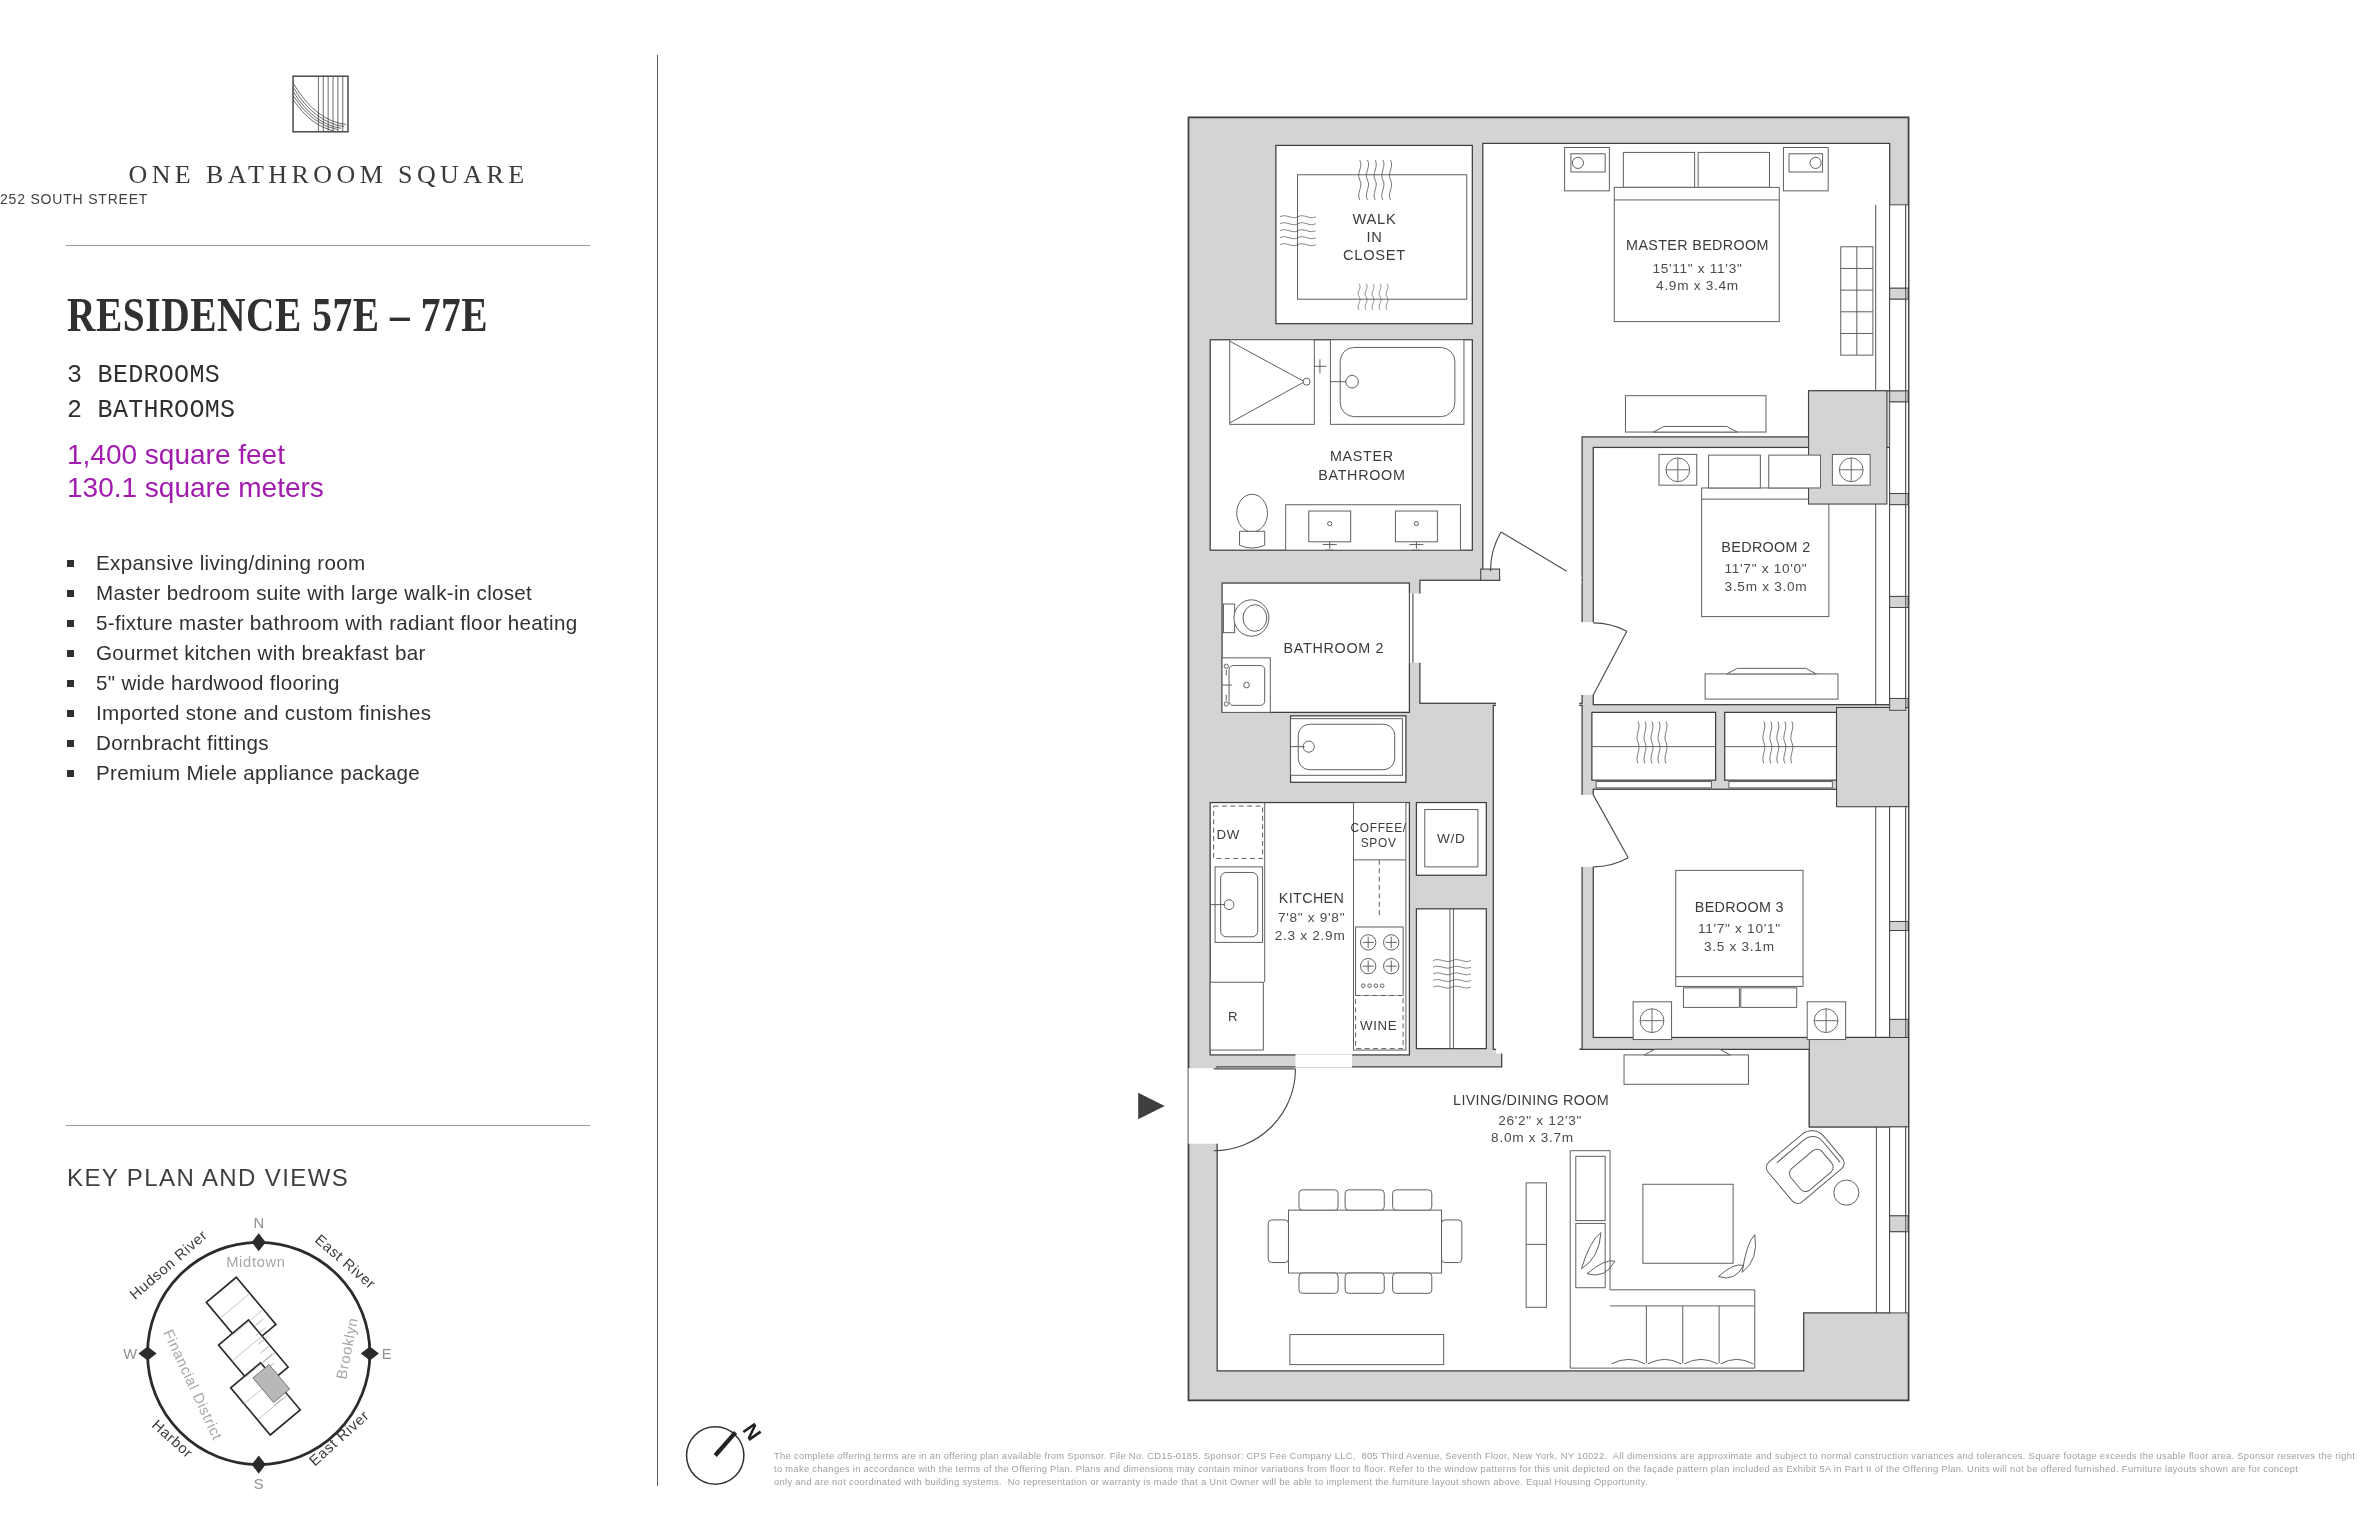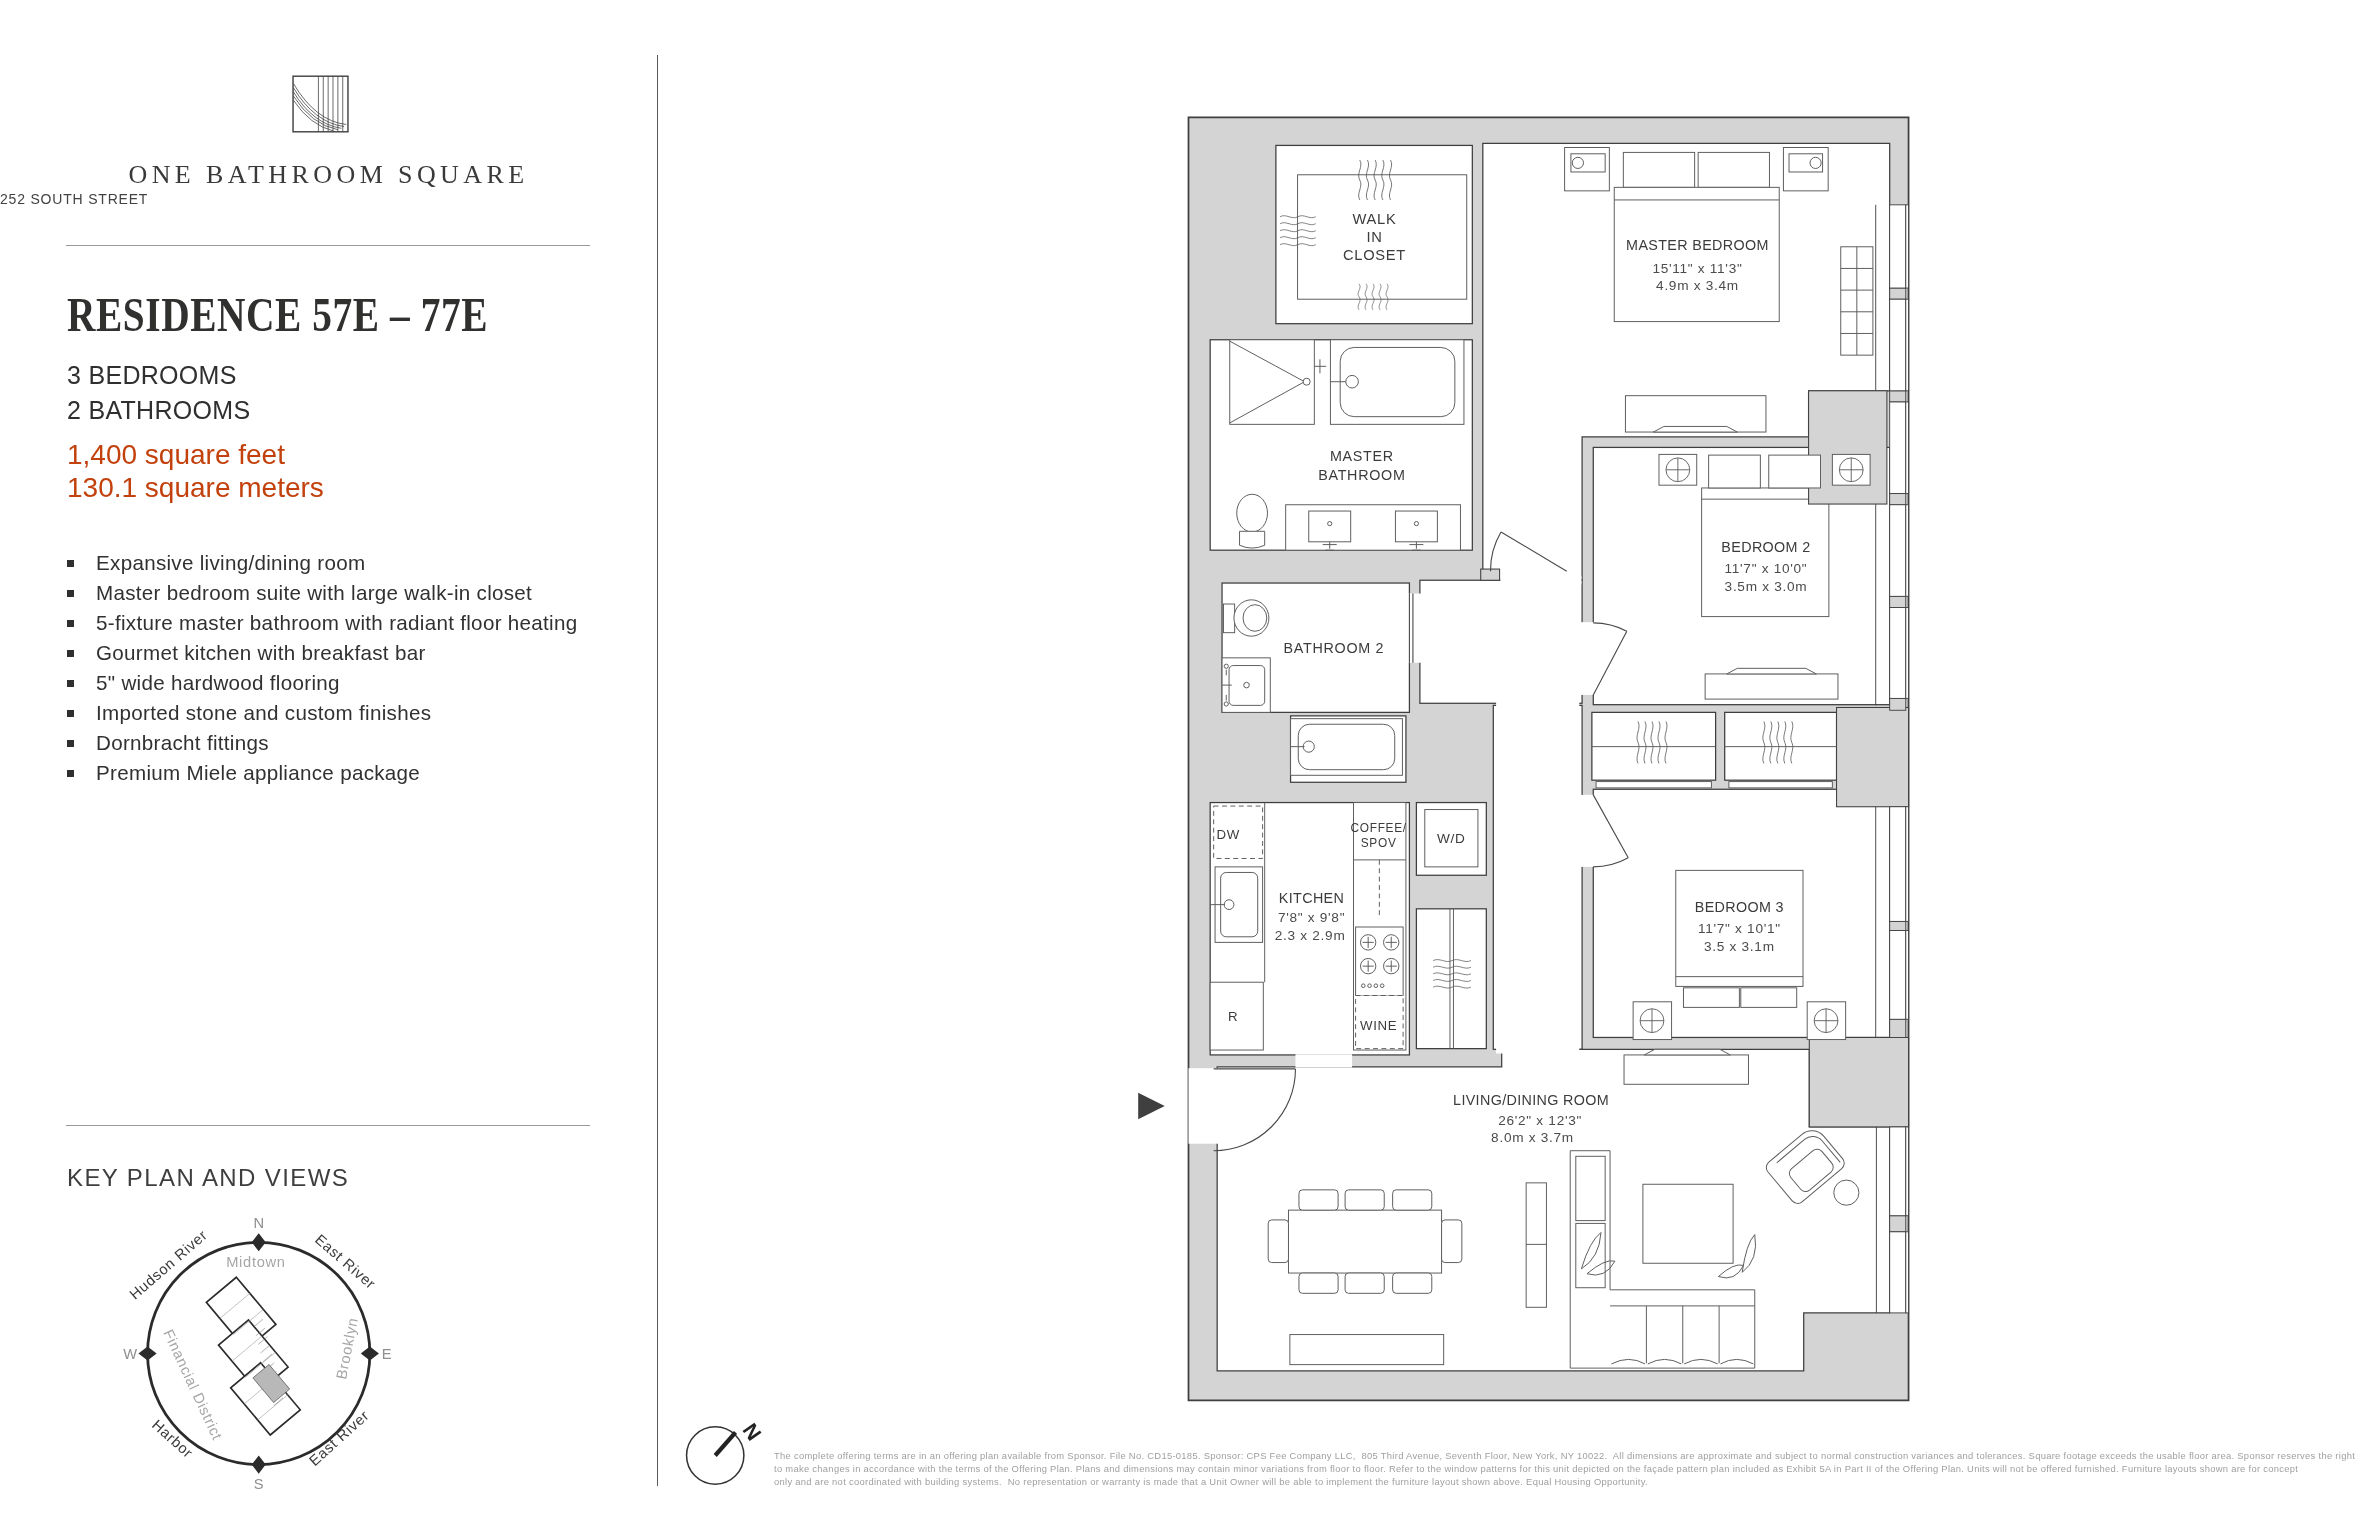--- a/index.html
+++ b/index.html
@@ -6,22 +6,22 @@
   body{width:2377px;height:1538px;background:#ffffff;position:relative;overflow:hidden;
        font-family:"Liberation Sans", sans-serif;}
   .abs{position:absolute;}
   .ser{font-family:"Liberation Serif", serif;}
   #oms{left:0;top:160px;width:657px;text-align:center;font-size:26px;letter-spacing:4.4px;color:#3a3a3a;}
   #addr{left:0;top:191px;width:657px;font-size:14px;letter-spacing:0.8px;color:#424242;}
   #rule1{left:66px;top:245px;width:524px;height:1.4px;background:#9a9a9a;}
   #rule2{left:66px;top:1125px;width:524px;height:1.4px;background:#9a9a9a;}
   #res{left:67px;top:287px;font-size:48px;font-weight:bold;letter-spacing:0.7px;color:#30302f;
        transform:scaleX(0.82);transform-origin:left top;white-space:nowrap;}
-  #bb{left:67px;top:358px;font-size:25px;color:#2f2f2f;line-height:35px;letter-spacing:0.3px;}
-  #sq{left:67px;top:438px;font-size:28px;color:#c2410c;line-height:33px;}
+  #bb{left:67px;top:358px;font-size:25px;color:#2f2f2f;line-height:35px;letter-spacing:0.3px;font-family:Liberation Mono, monospace;}
+  #sq{left:67px;top:438px;font-size:28px;color:#a21caf;line-height:33px;}
   #feat{left:67px;top:548px;color:#313131;font-size:20.6px;letter-spacing:0.3px;}
   #feat .it{height:30px;display:flex;align-items:center;}
   #feat .b{width:7px;height:7px;background:#2f2f2f;margin-right:22px;flex:none;}
   #kp{left:67px;top:1164px;font-size:24px;letter-spacing:1.4px;color:#3e3e3e;}
   #divider{left:657px;top:55px;width:1.4px;height:1431px;background:#5a5a5a;}
   #disc{left:774px;top:1449px;width:1608px;font-size:9.4px;line-height:13px;color:#9f9f9f;
         letter-spacing:0.3px;white-space:nowrap;}
   svg text{font-family:"Liberation Sans", sans-serif;}
 </style>
 </head>

